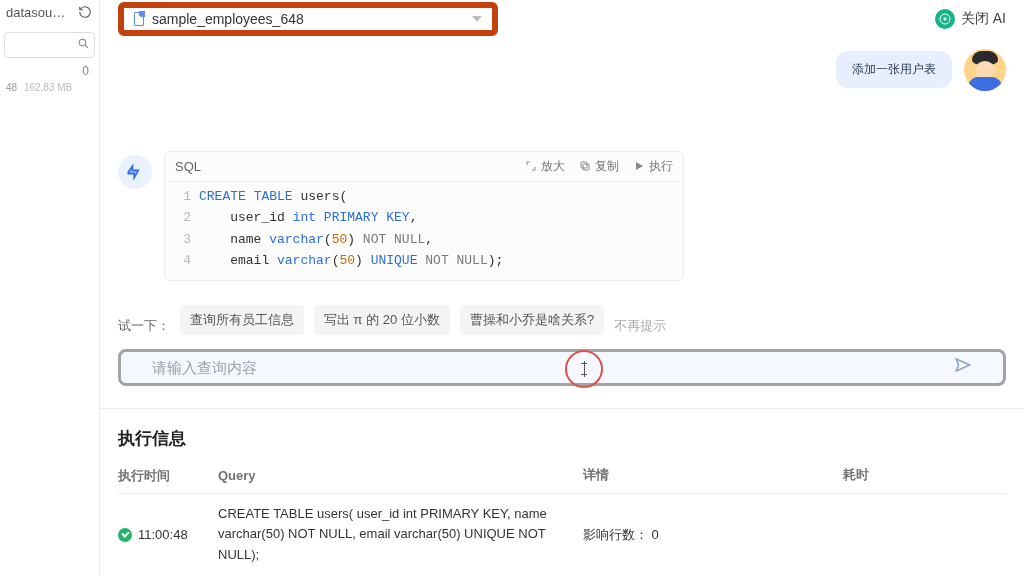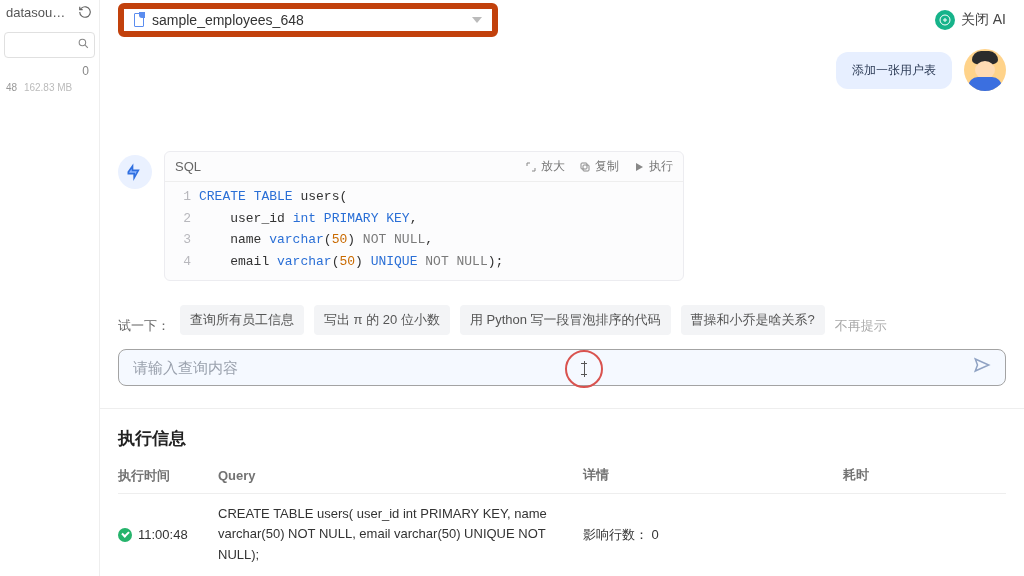--- a/index.html
+++ b/index.html
@@ -49,21 +49,21 @@
   .code-lines { flex:1; padding-right:10px; white-space:pre; color:#333; }
   .kw { color:#2a6fd6; }
   .ty { color:#2a6fd6; }
   .num { color:#c96a00; }
   .cons { color:#7a7a7a; }
 
   .suggest-row { display:flex; align-items:flex-end; gap:10px; padding:24px 18px 10px 18px; font-size:13px; color:#666; flex-wrap:wrap; }
   .suggest-row .sugg { background:#f3f4f6; color:#555; padding:6px 10px; border-radius:4px; font-size:13px; }
   .suggest-row .mute { color:#aaa; }
 
-  .ask-box { margin:4px 18px 0 18px; border:1px solid #a3a3a3; background:#f5f9ff; border-radius:8px; height:48px; display:flex; align-items:center; padding:0 14px; }
+  .ask-box { margin:4px 18px 0 18px; border:3px solid #a3a3a3; background:#f5f9ff; border-radius:8px; height:48px; display:flex; align-items:center; padding:0 31px; }
   .ask-box input { flex:1; border:none; outline:none; background:transparent; font-size:15px; color:#333; }
   .ask-box input::placeholder { color:#9aa1ad; }
   .send-ico { color:#9aa7be; }
 
   
   .cursor-ring { position:absolute; width:38px; height:38px; border:2px solid #d9534f; border-radius:50%; left:465px; top:350px; pointer-events:none; display:flex; align-items:center; justify-content:center; color:#555; font-family:serif; }
   .cursor-ring::after { content:""; width:1px; height:16px; background:#555; position:absolute; }
   .cursor-ring::before { content:""; width:6px; height:1px; background:#555; position:absolute; top:11px; }
   .cursor-ring .b { position:absolute; width:6px; height:1px; background:#555; bottom:11px; }
 
@@ -180,21 +180,20 @@
         </div>
         <div class="code-lines"><span class="line"><span class="kw">CREATE</span> <span class="kw">TABLE</span> users(</span><span class="line">    user_id <span class="ty">int</span> <span class="kw">PRIMARY</span> <span class="kw">KEY</span>,</span><span class="line">    name <span class="ty">varchar</span>(<span class="num">50</span>) <span class="cons">NOT NULL</span>,</span><span class="line">    email <span class="ty">varchar</span>(<span class="num">50</span>) <span class="kw">UNIQUE</span> <span class="cons">NOT NULL</span>);</span></div>
       </div>
     </div>
   </div>
 
   <div class="suggest-row">
     <span>试一下：</span>
     <span class="sugg">查询所有员工信息</span>
     <span class="sugg">写出 π 的 20 位小数</span>
-    <span class="sugg">用 Python 写一段冒泡排序的代码</span>
     <span class="sugg">曹操和小乔是啥关系?</span>
     <span class="mute">不再提示</span>
   </div>
 
   <div class="ask-box">
     <input placeholder="请输入查询内容" style="">
     <span class="send-ico">
       <svg width="18" height="18" viewBox="0 0 24 24" fill="none" stroke="#8fa2c3" stroke-width="2">
           <path d="M3 20l18-8L3 4l3 8-3 8z"></path>
         </svg>

